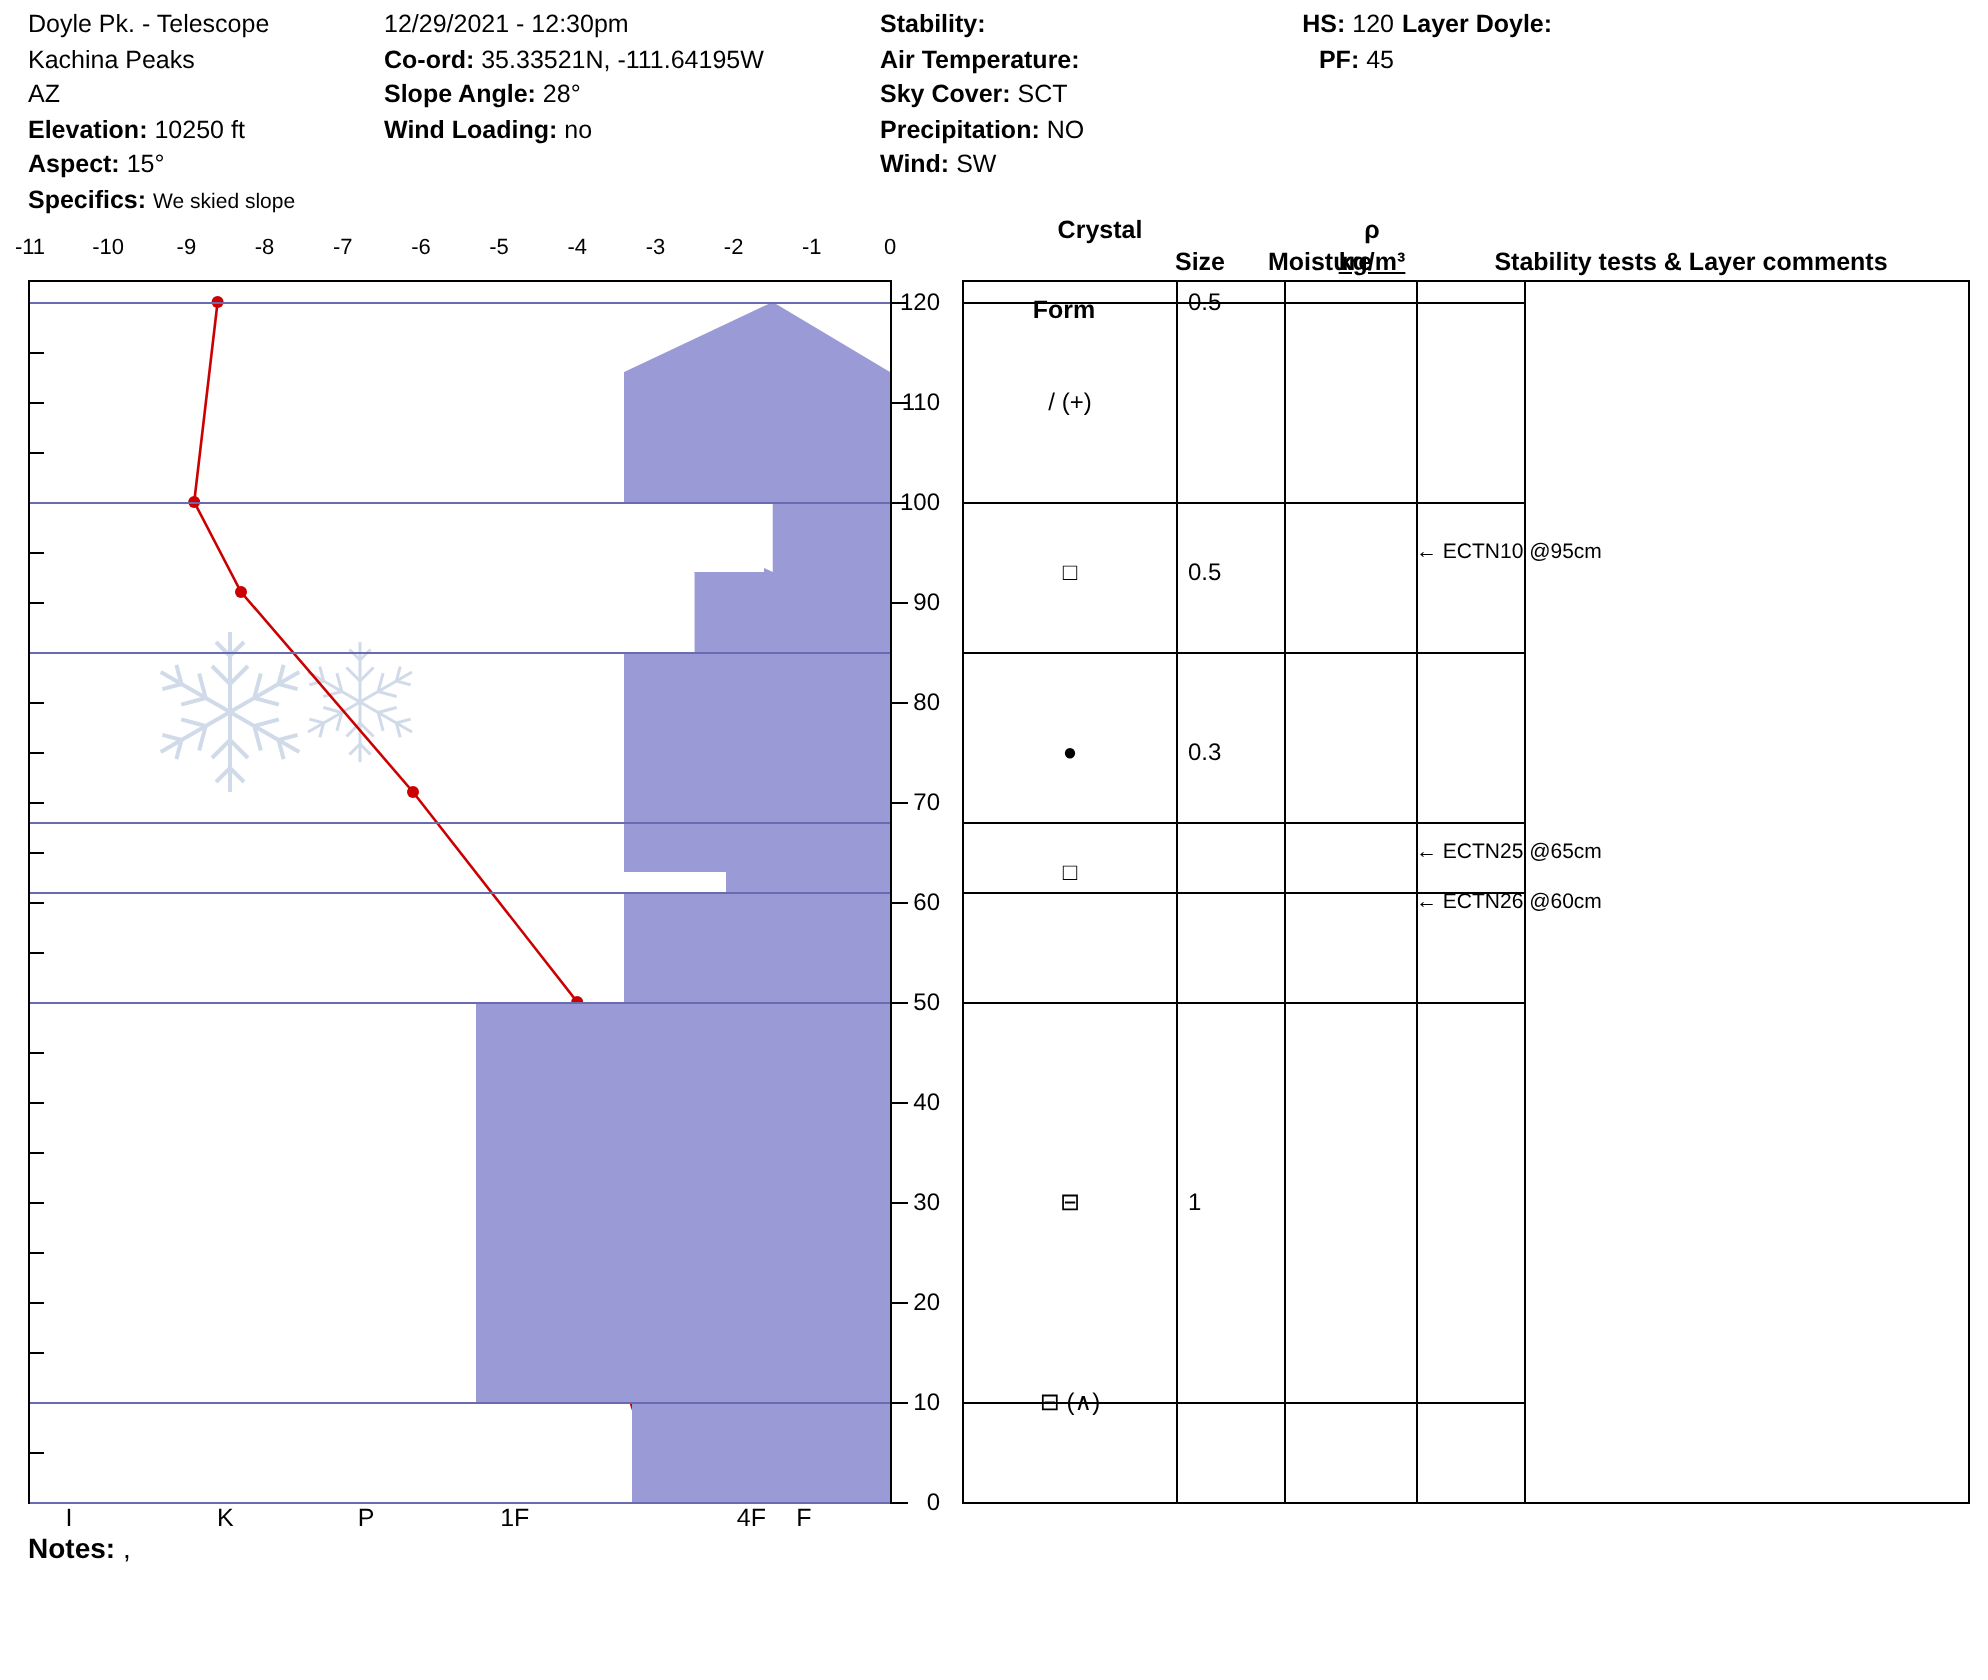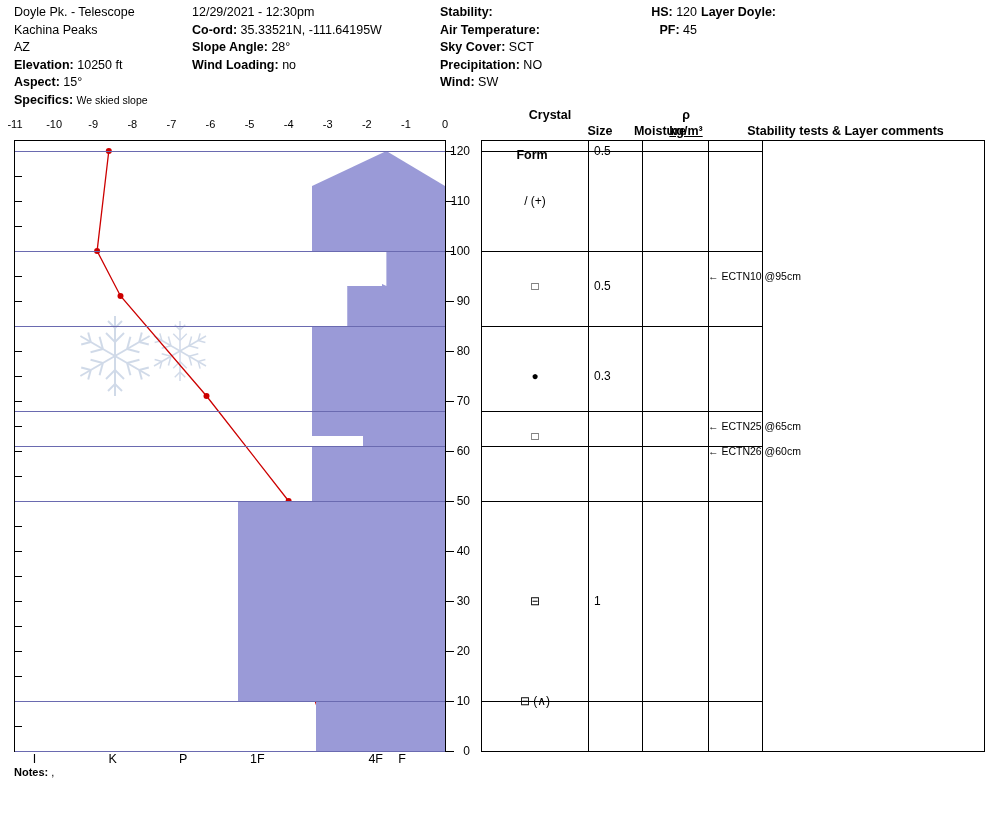--- a/index.html
+++ b/index.html
@@ -63,21 +63,21 @@
 
   #grid { position:absolute; left:481px; top:140px; width:504px; height:612px;
           border:1px solid #000; }
   .vdiv { position:absolute; top:0; width:1px; height:100%; background:#000; }
   .hdiv { position:absolute; left:0; height:1px; background:#000; }
 
   .cform { position:absolute; text-align:center; font-size:12px; transform:translateY(-50%); }
   .csize { position:absolute; font-size:12px; transform:translateY(-50%); }
   .cmt  { position:absolute; font-size:10.5px; transform:translateY(-50%); white-space:nowrap; }
 
-  #notes { position:absolute; left:14px; top:766px; font-size:11px; }
+  #notes { position:absolute; left:14px; top:766px; font-size:14px; }
 </style>
 </head>
 <body>
 
 <div class="hdr">
   <div class="hcol" id="col1">
       <div class="hrow"><span class="val">Doyle Pk. - Telescope</span></div>
       <div class="hrow"><span class="val">Kachina Peaks</span></div>
       <div class="hrow"><span class="val">AZ</span></div>
       <div class="hrow"><span class="lbl">Elevation:</span> <span class="val">10250 ft</span></div>

